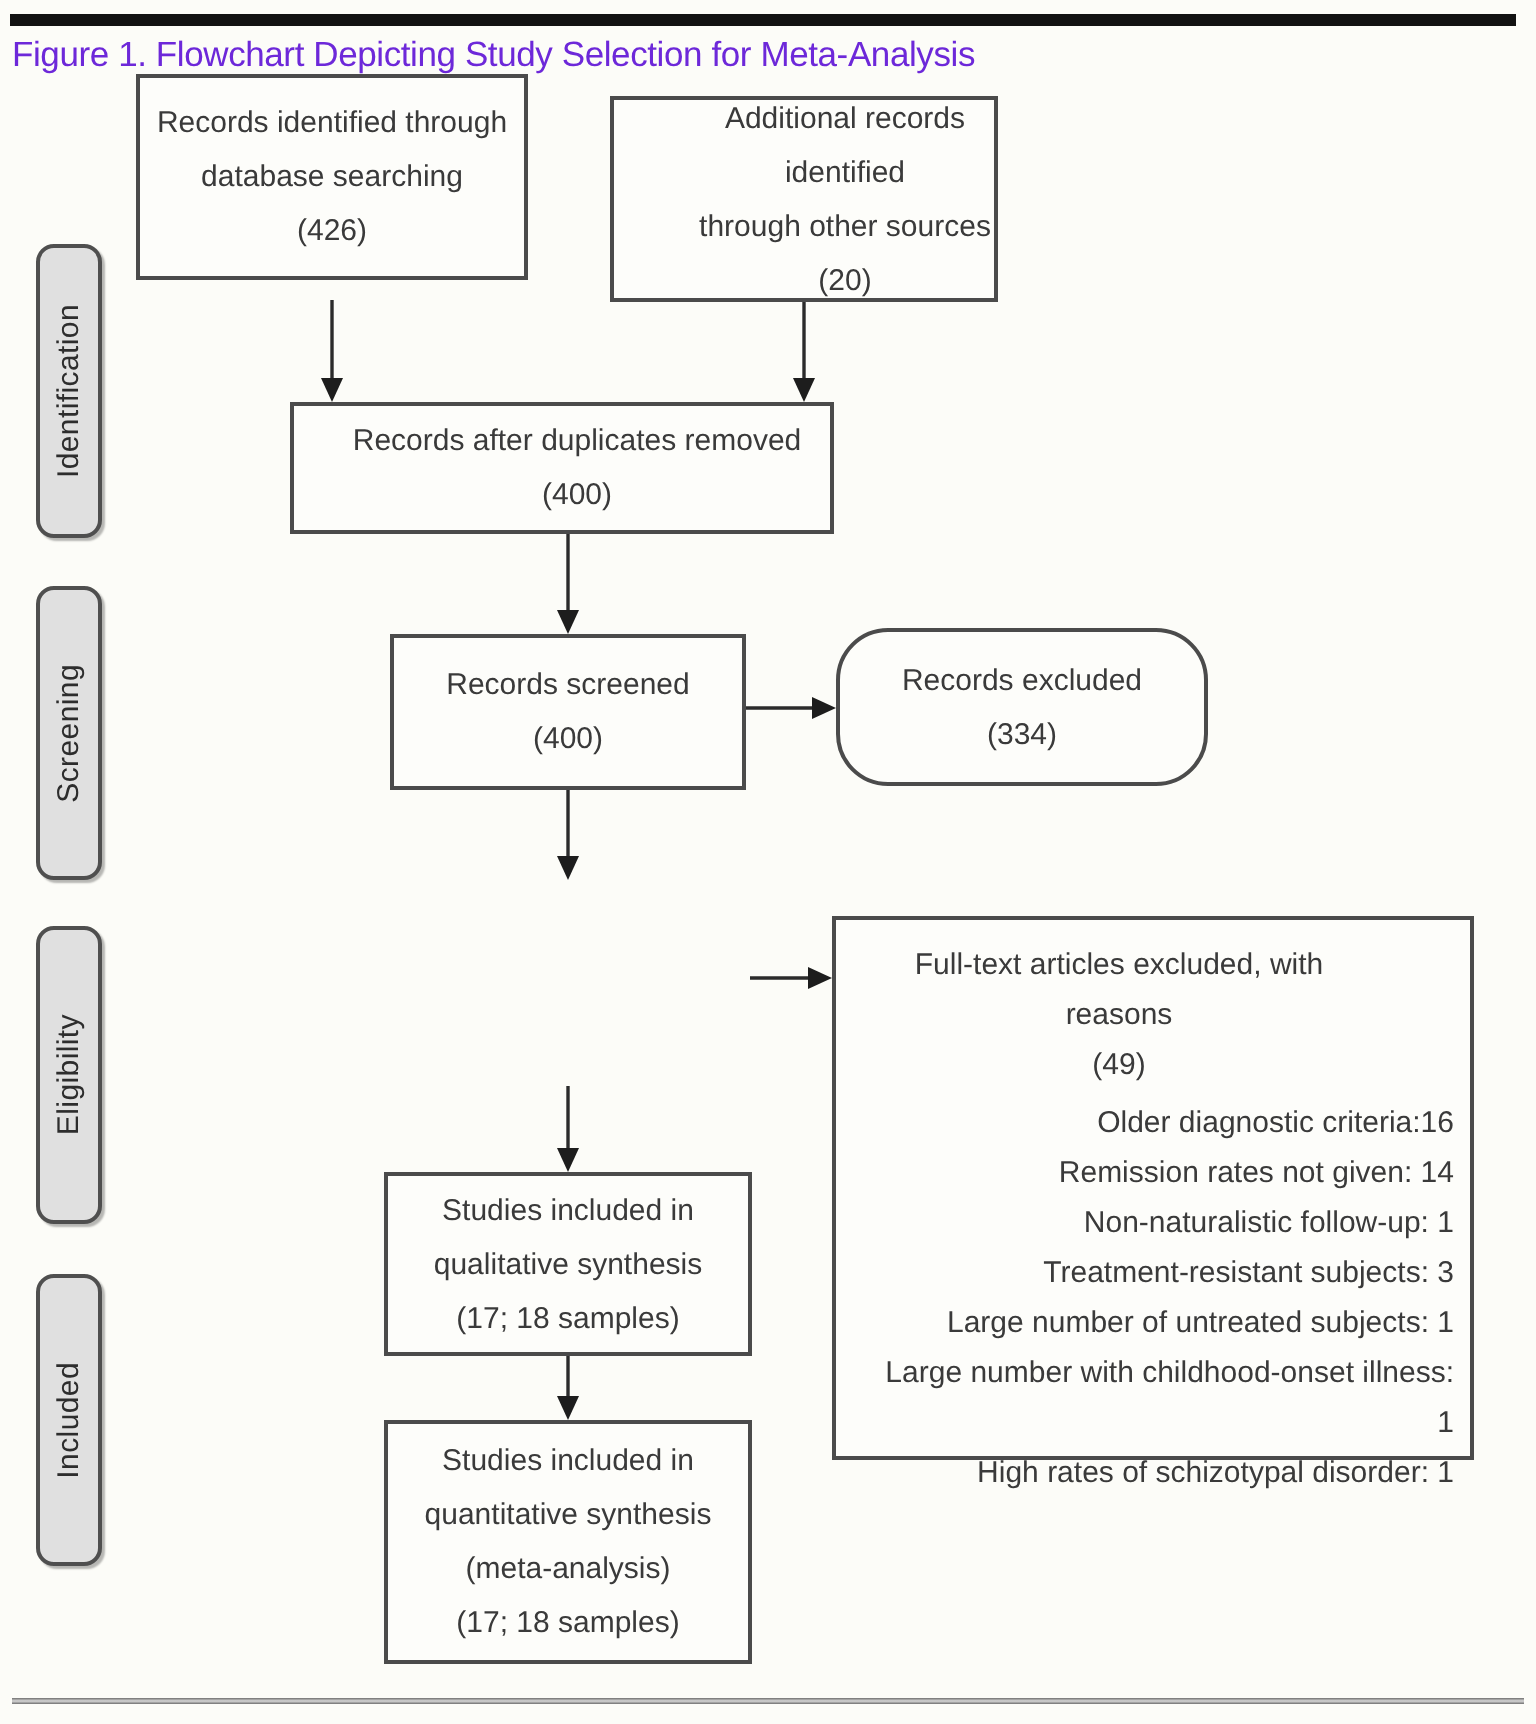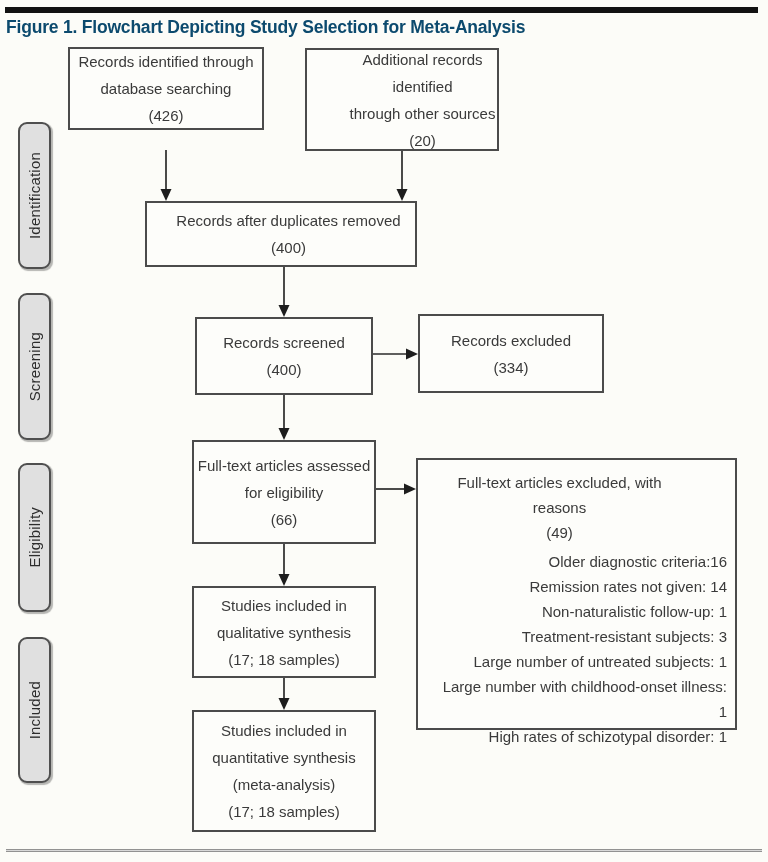--- a/index.html
+++ b/index.html
@@ -18,22 +18,22 @@
   .topbar {
     position: absolute;
     left: 5px; top: 7px;
     width: 753px; height: 6px;
     background: #121212;
   }
   .fig-title {
     position: absolute;
     left: 6px; top: 17px;
     font-size: 17.5px;
-    font-weight: bold;
-    color: #0c4a6e;
+    font-weight: normal;
+    color: #6d28d9;
     letter-spacing: -0.2px;
     white-space: nowrap;
   }
   .fbox {
     position: absolute;
     box-sizing: border-box;
     border: 2px solid #4b4b4b;
     background: #fdfdfa;
     display: flex;
     flex-direction: column;
@@ -146,21 +146,21 @@
     <g>
       <line x1="284" y1="543" x2="284" y2="575"></line>
       <polygon points="278.5,574 289.5,574 284,586"></polygon>
     </g>
     <g>
       <line x1="284" y1="677" x2="284" y2="699"></line>
       <polygon points="278.5,698 289.5,698 284,710"></polygon>
     </g>
   </svg>
 
-  <div class="fbox" style="left:68px; top:47px; width:196px; height:83px;">
+  <div class="fbox" style="left:68px; top:37px; width:196px; height:103px;">
     <div>Records identified through</div>
     <div>database searching</div>
     <div>(426)</div>
   </div>
 
   <div class="fbox" style="left:305px; top:48px; width:194px; height:103px;padding-left:41px;">
     <div>Additional records identified</div>
     <div>through other sources</div>
     <div>(20)</div>
   </div>
@@ -168,30 +168,25 @@
   <div class="fbox" style="left:145px; top:201px; width:272px; height:66px;padding-left:15px;">
     <div>Records after duplicates removed</div>
     <div>(400)</div>
   </div>
 
   <div class="fbox" style="left:195px; top:317px; width:178px; height:78px;">
     <div>Records screened</div>
     <div>(400)</div>
   </div>
 
-  <div class="fbox" style="left:418px; top:314px; width:186px; height:79px;">
+  <div class="fbox" style="left:418px; top:314px; width:186px; height:79px;border-radius:26px;">
     <div>Records excluded</div>
     <div>(334)</div>
   </div>
 
-  <div class="fbox" style="left:192px; top:440px; width:184px; height:104px;">
-    <div>Full-text articles assessed</div>
-    <div>for eligibility</div>
-    <div>(66)</div>
-  </div>
 
   <div class="fbox reasons-box" style="left:416px; top:458px; width:321px; height:272px;">
     <div class="reasons-header">
       <div>Full-text articles excluded, with reasons</div>
       <div>(49)</div>
     </div>
     <ul class="reasons-list">
       <li>Older diagnostic criteria:16</li>
       <li>Remission rates not given: 14</li>
       <li>Non-naturalistic follow-up: 1</li>

